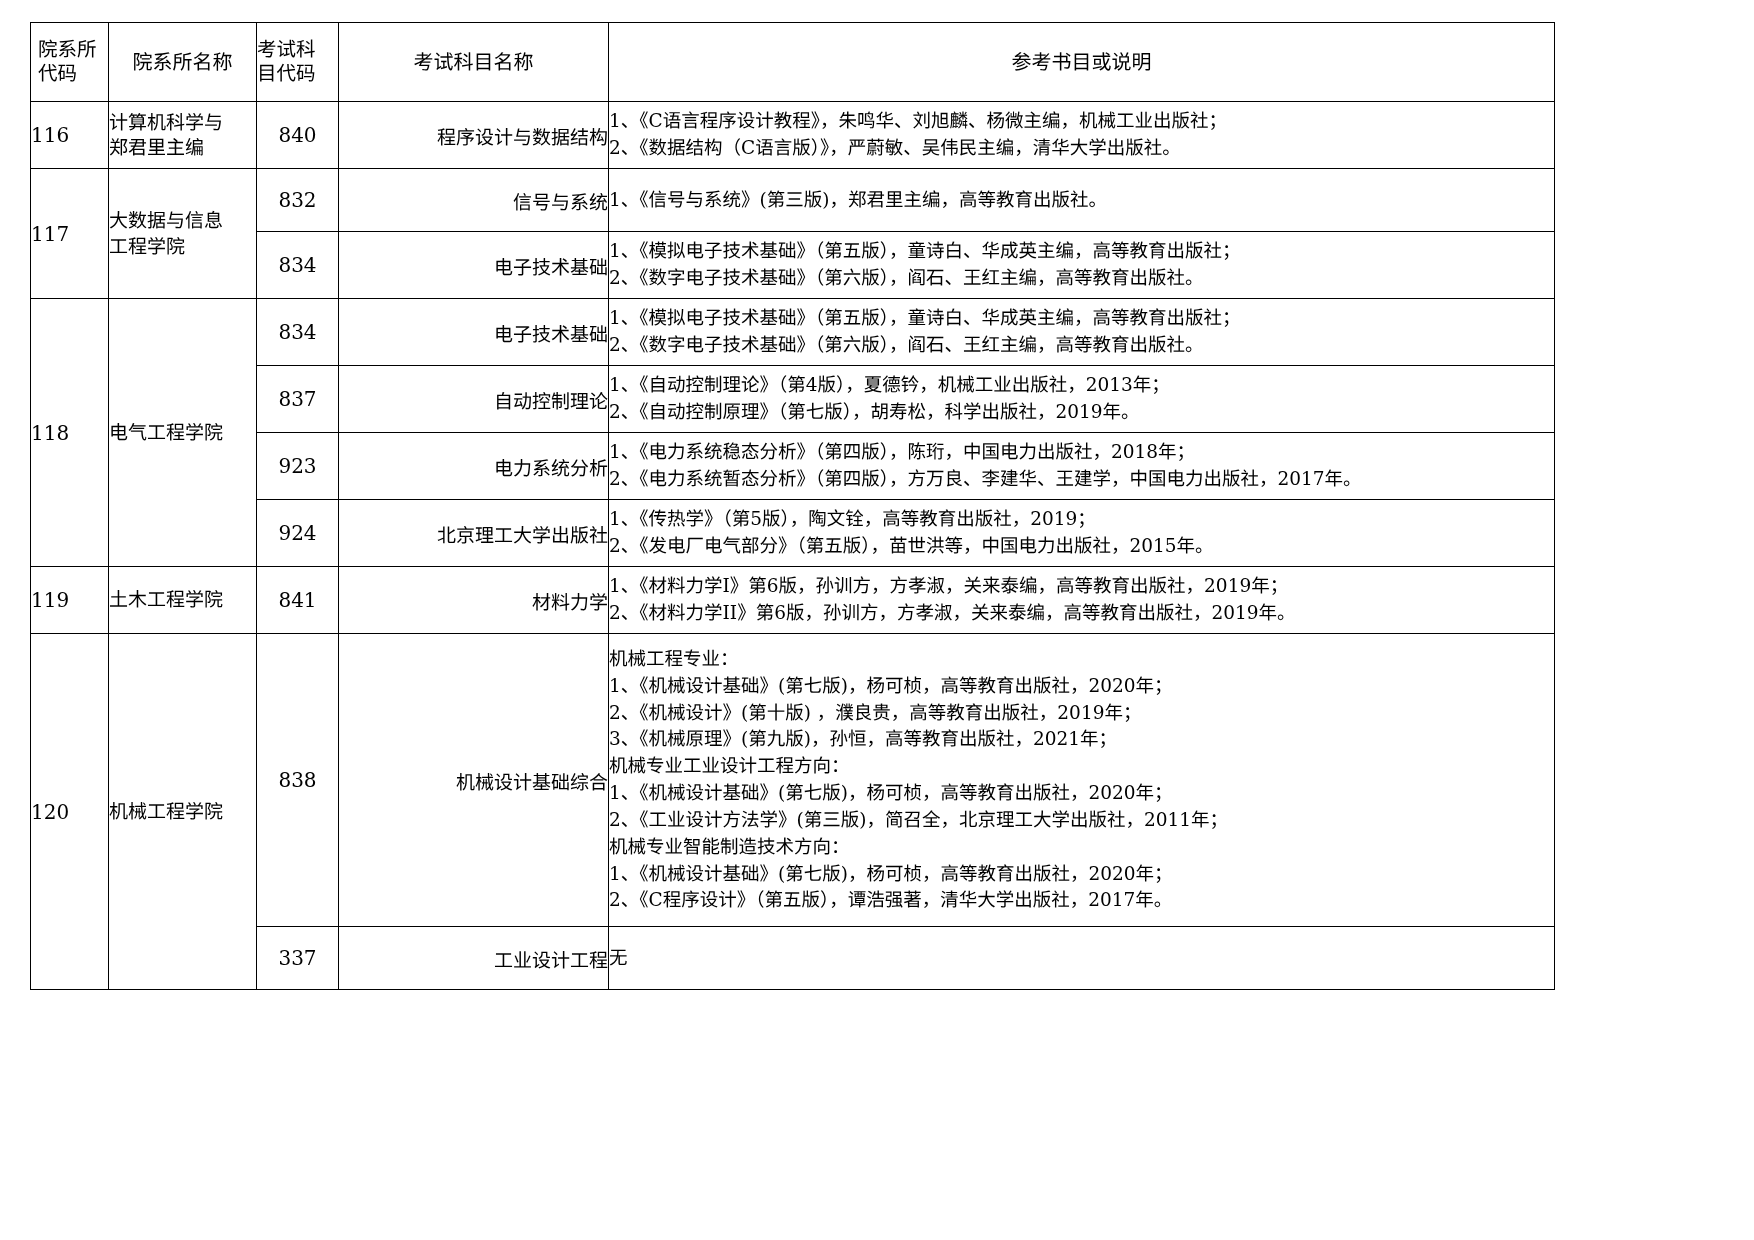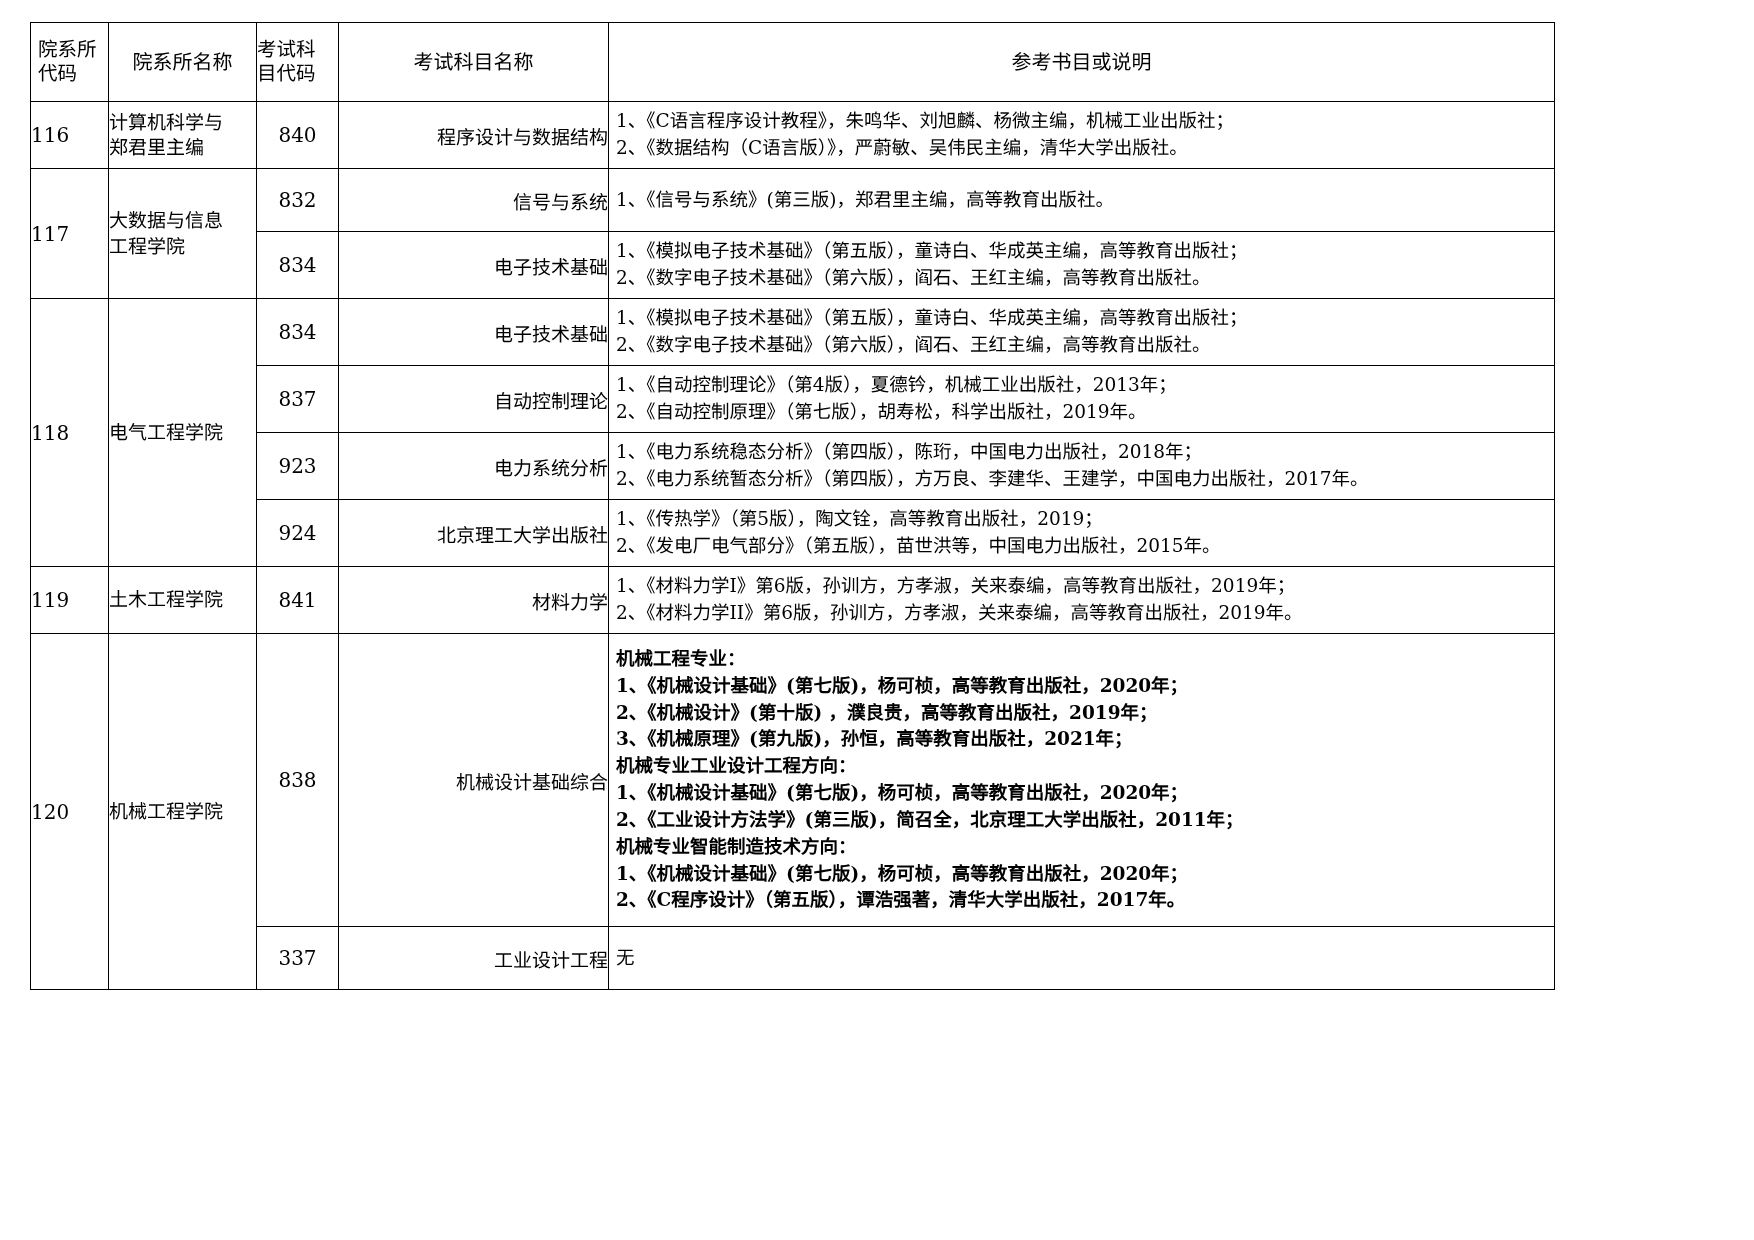--- a/index.html
+++ b/index.html
@@ -91,27 +91,25 @@
   }
   td.refs {
     text-align: left;
     padding: 7px 6px 7px 8px;
     font-size: 18.5px;
     line-height: 1.45;
     vertical-align: middle;
   }
   td.refs .ref-line {
     white-space: nowrap;
-    margin-left: 7px;
   }
   td.refs.ref-tall {
     vertical-align: middle;
     padding-top: 12px;
     padding-bottom: 12px;
-    font-weight: bold;
   }
   
   tr.r-h1 td { height: 62px; }
   tr.r-h2 td { height: 66px; }
 
   
   .page-footer {
     position: absolute;
     left: 0;
     right: 0;

